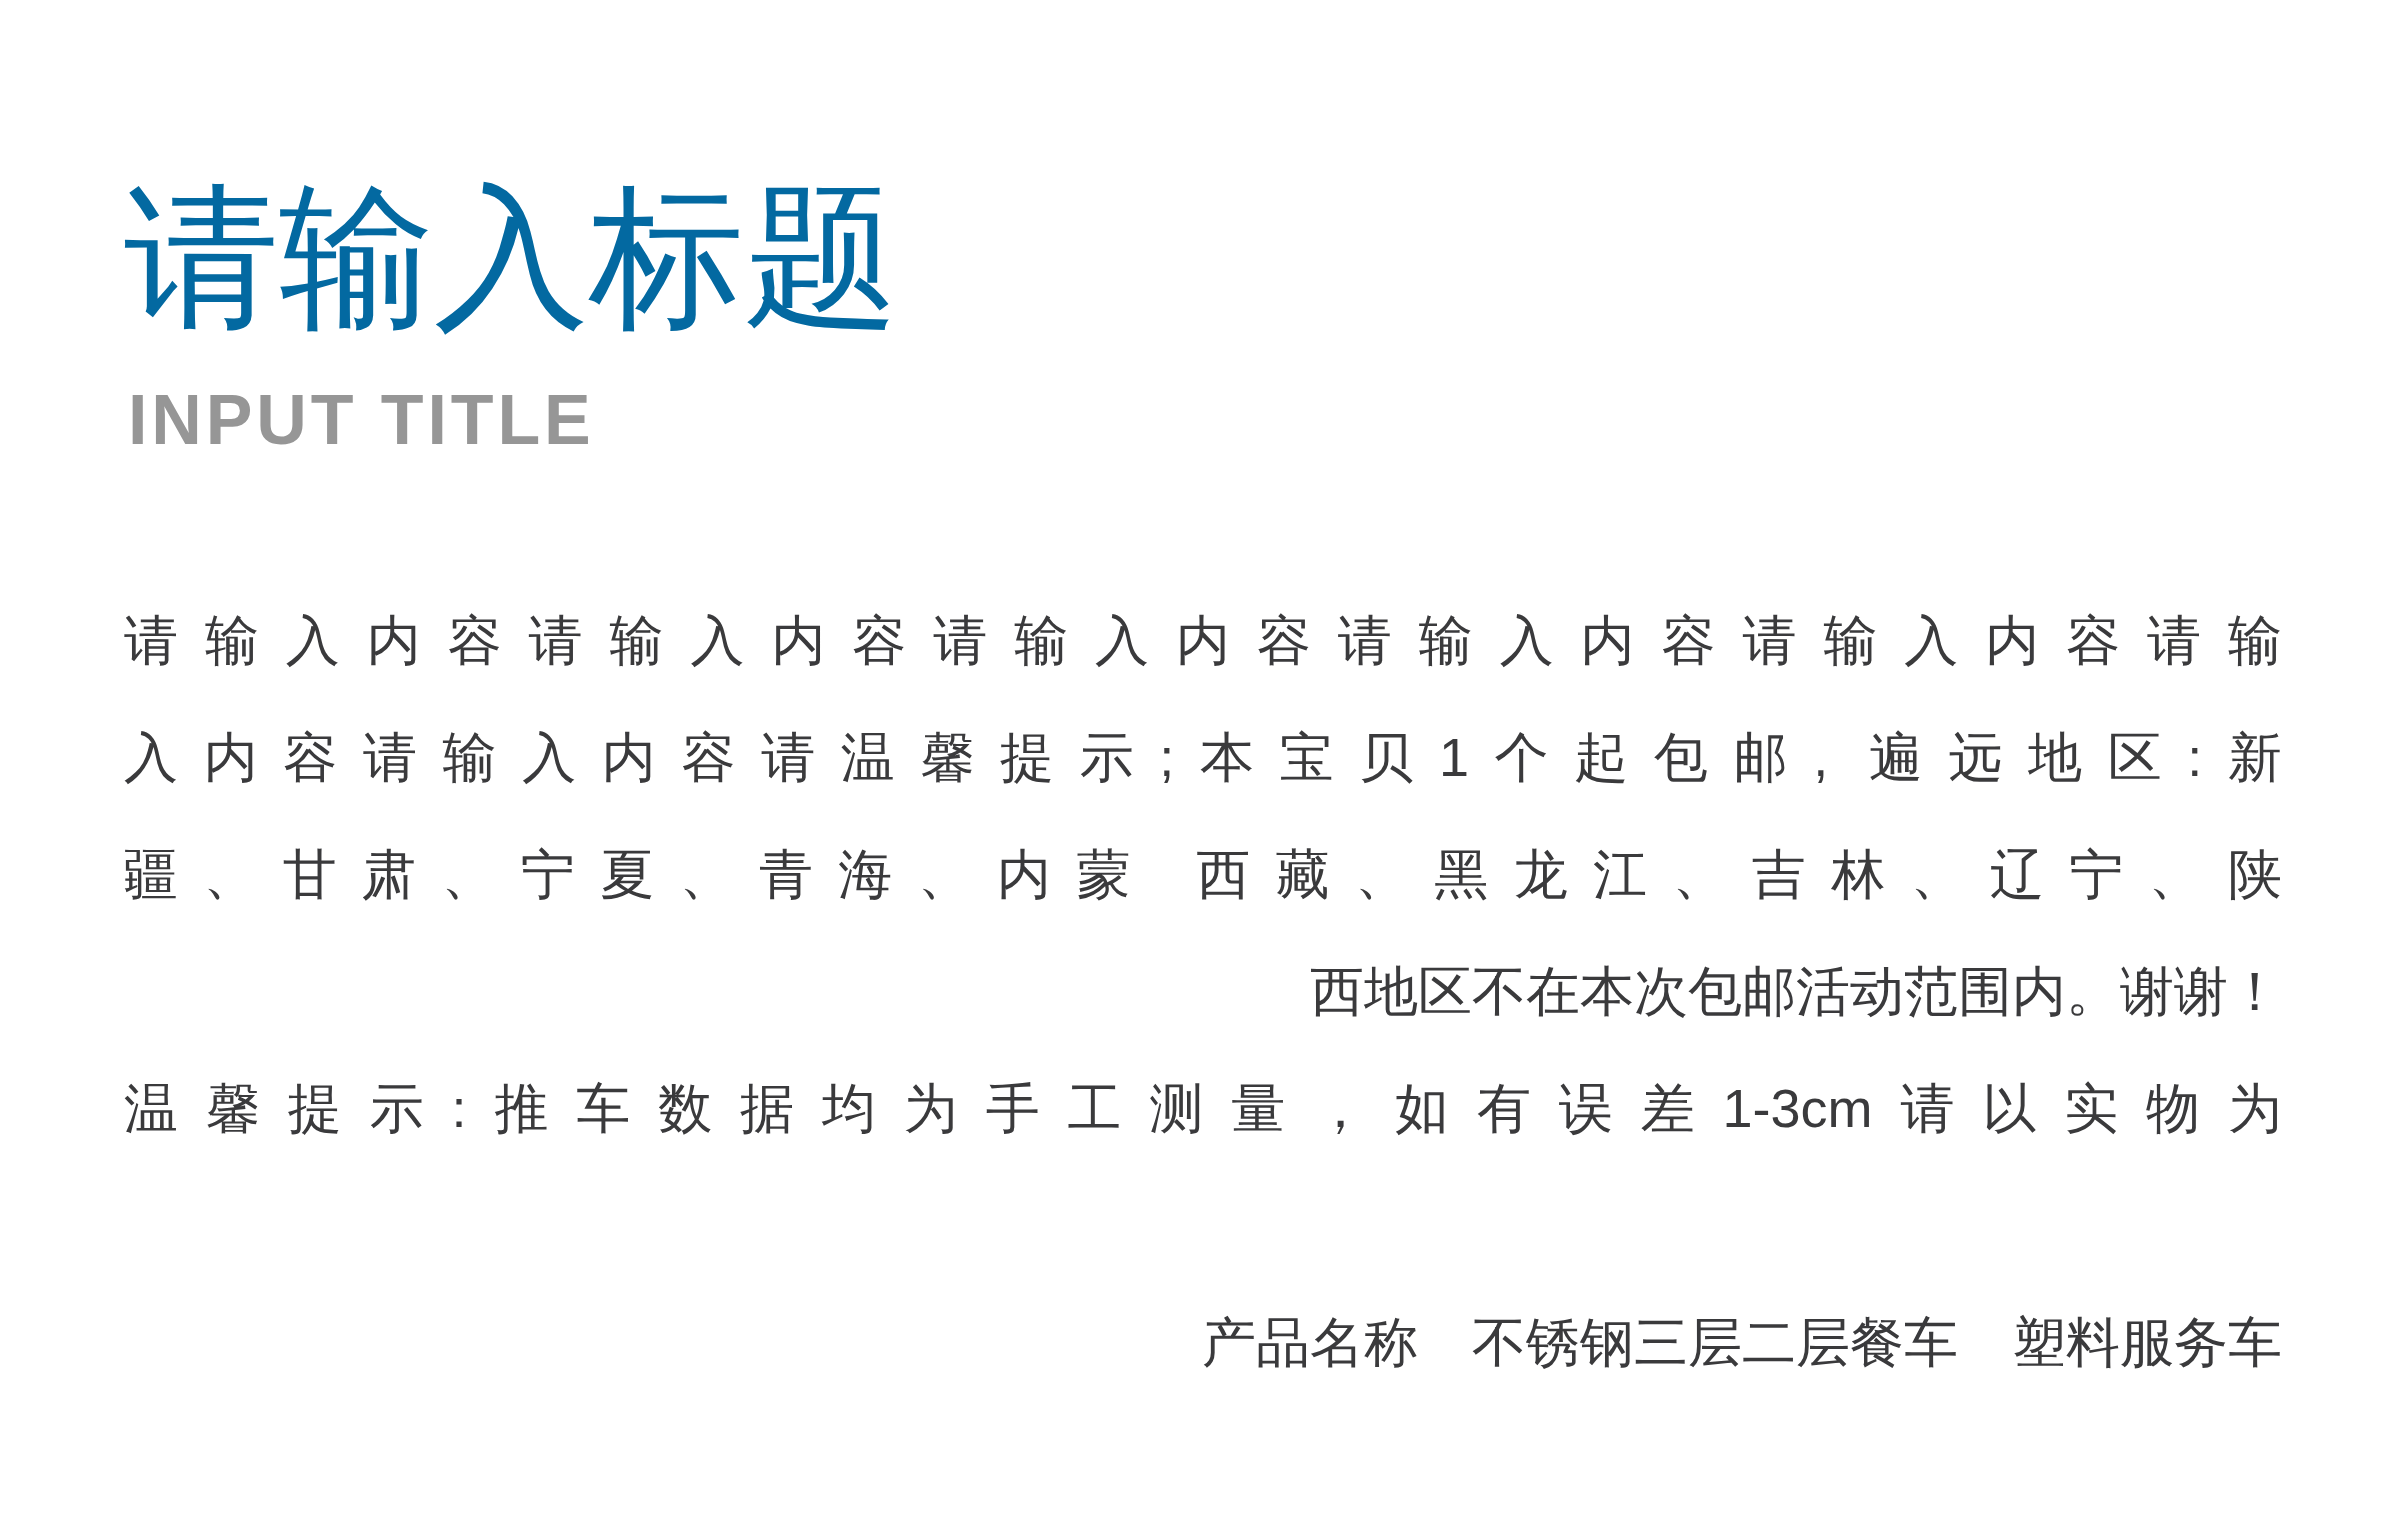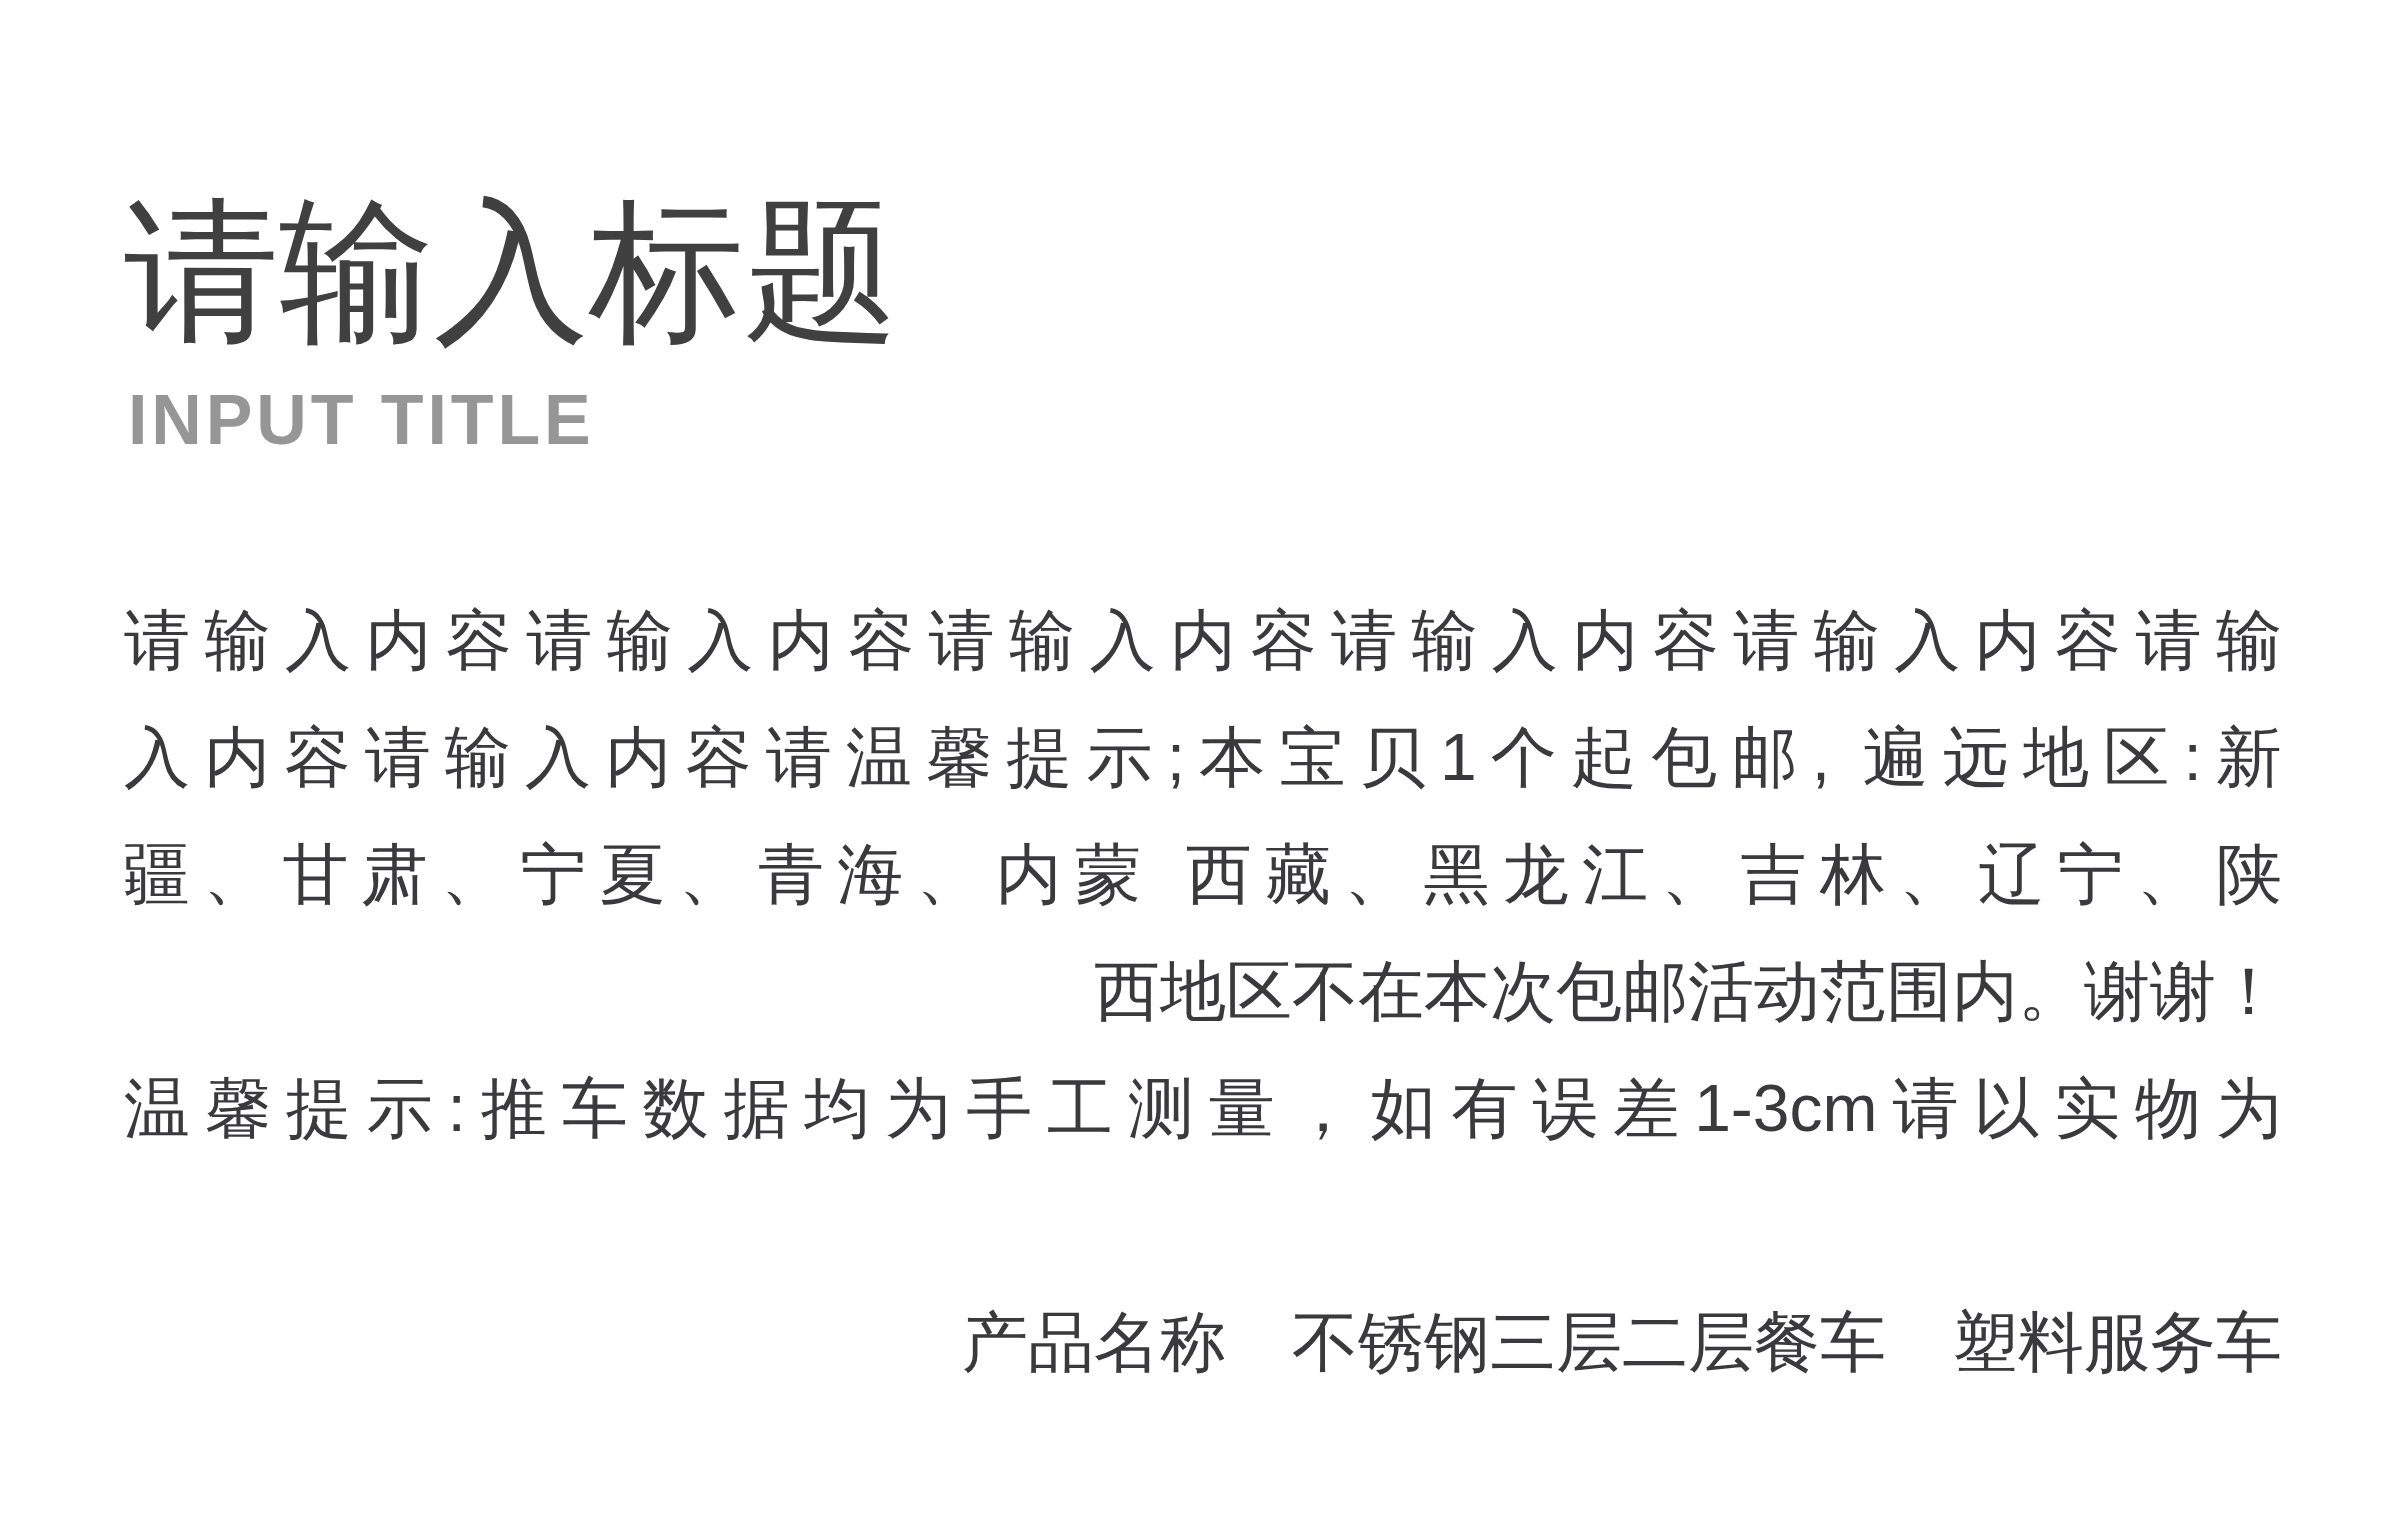--- a/index.html
+++ b/index.html
@@ -20,44 +20,44 @@
     position: absolute;
     left: 124px;
     top: 0;
     width: 2158px;
     height: 1443px;
     overflow: hidden;
   }
   .doc-title {
     position: absolute;
     left: 0;
-    top: 192px;
+    top: 178px;
     font-size: 155px;
     line-height: 159px;
     font-weight: 500;
-    color: #404040;
+    color: #0369a1;
     white-space: nowrap;
   }
   .doc-subtitle {
     position: absolute;
     left: 3.9px;
     top: 384px;
     font-size: 70px;
     line-height: 72px;
     font-weight: 700;
     color: #969696;
     letter-spacing: 3.9px;
     white-space: nowrap;
   }
   .doc-body {
     position: absolute;
     left: 0;
     top: 582px;
     width: 2158px;
-    font-size: 66px;
+    font-size: 54px;
     color: #3a3a3c;
   }
   .line {
     min-height: 117px;
     line-height: 117px;
     text-align: right;
   }
   
   .line.stretch {
     text-align: justify;

